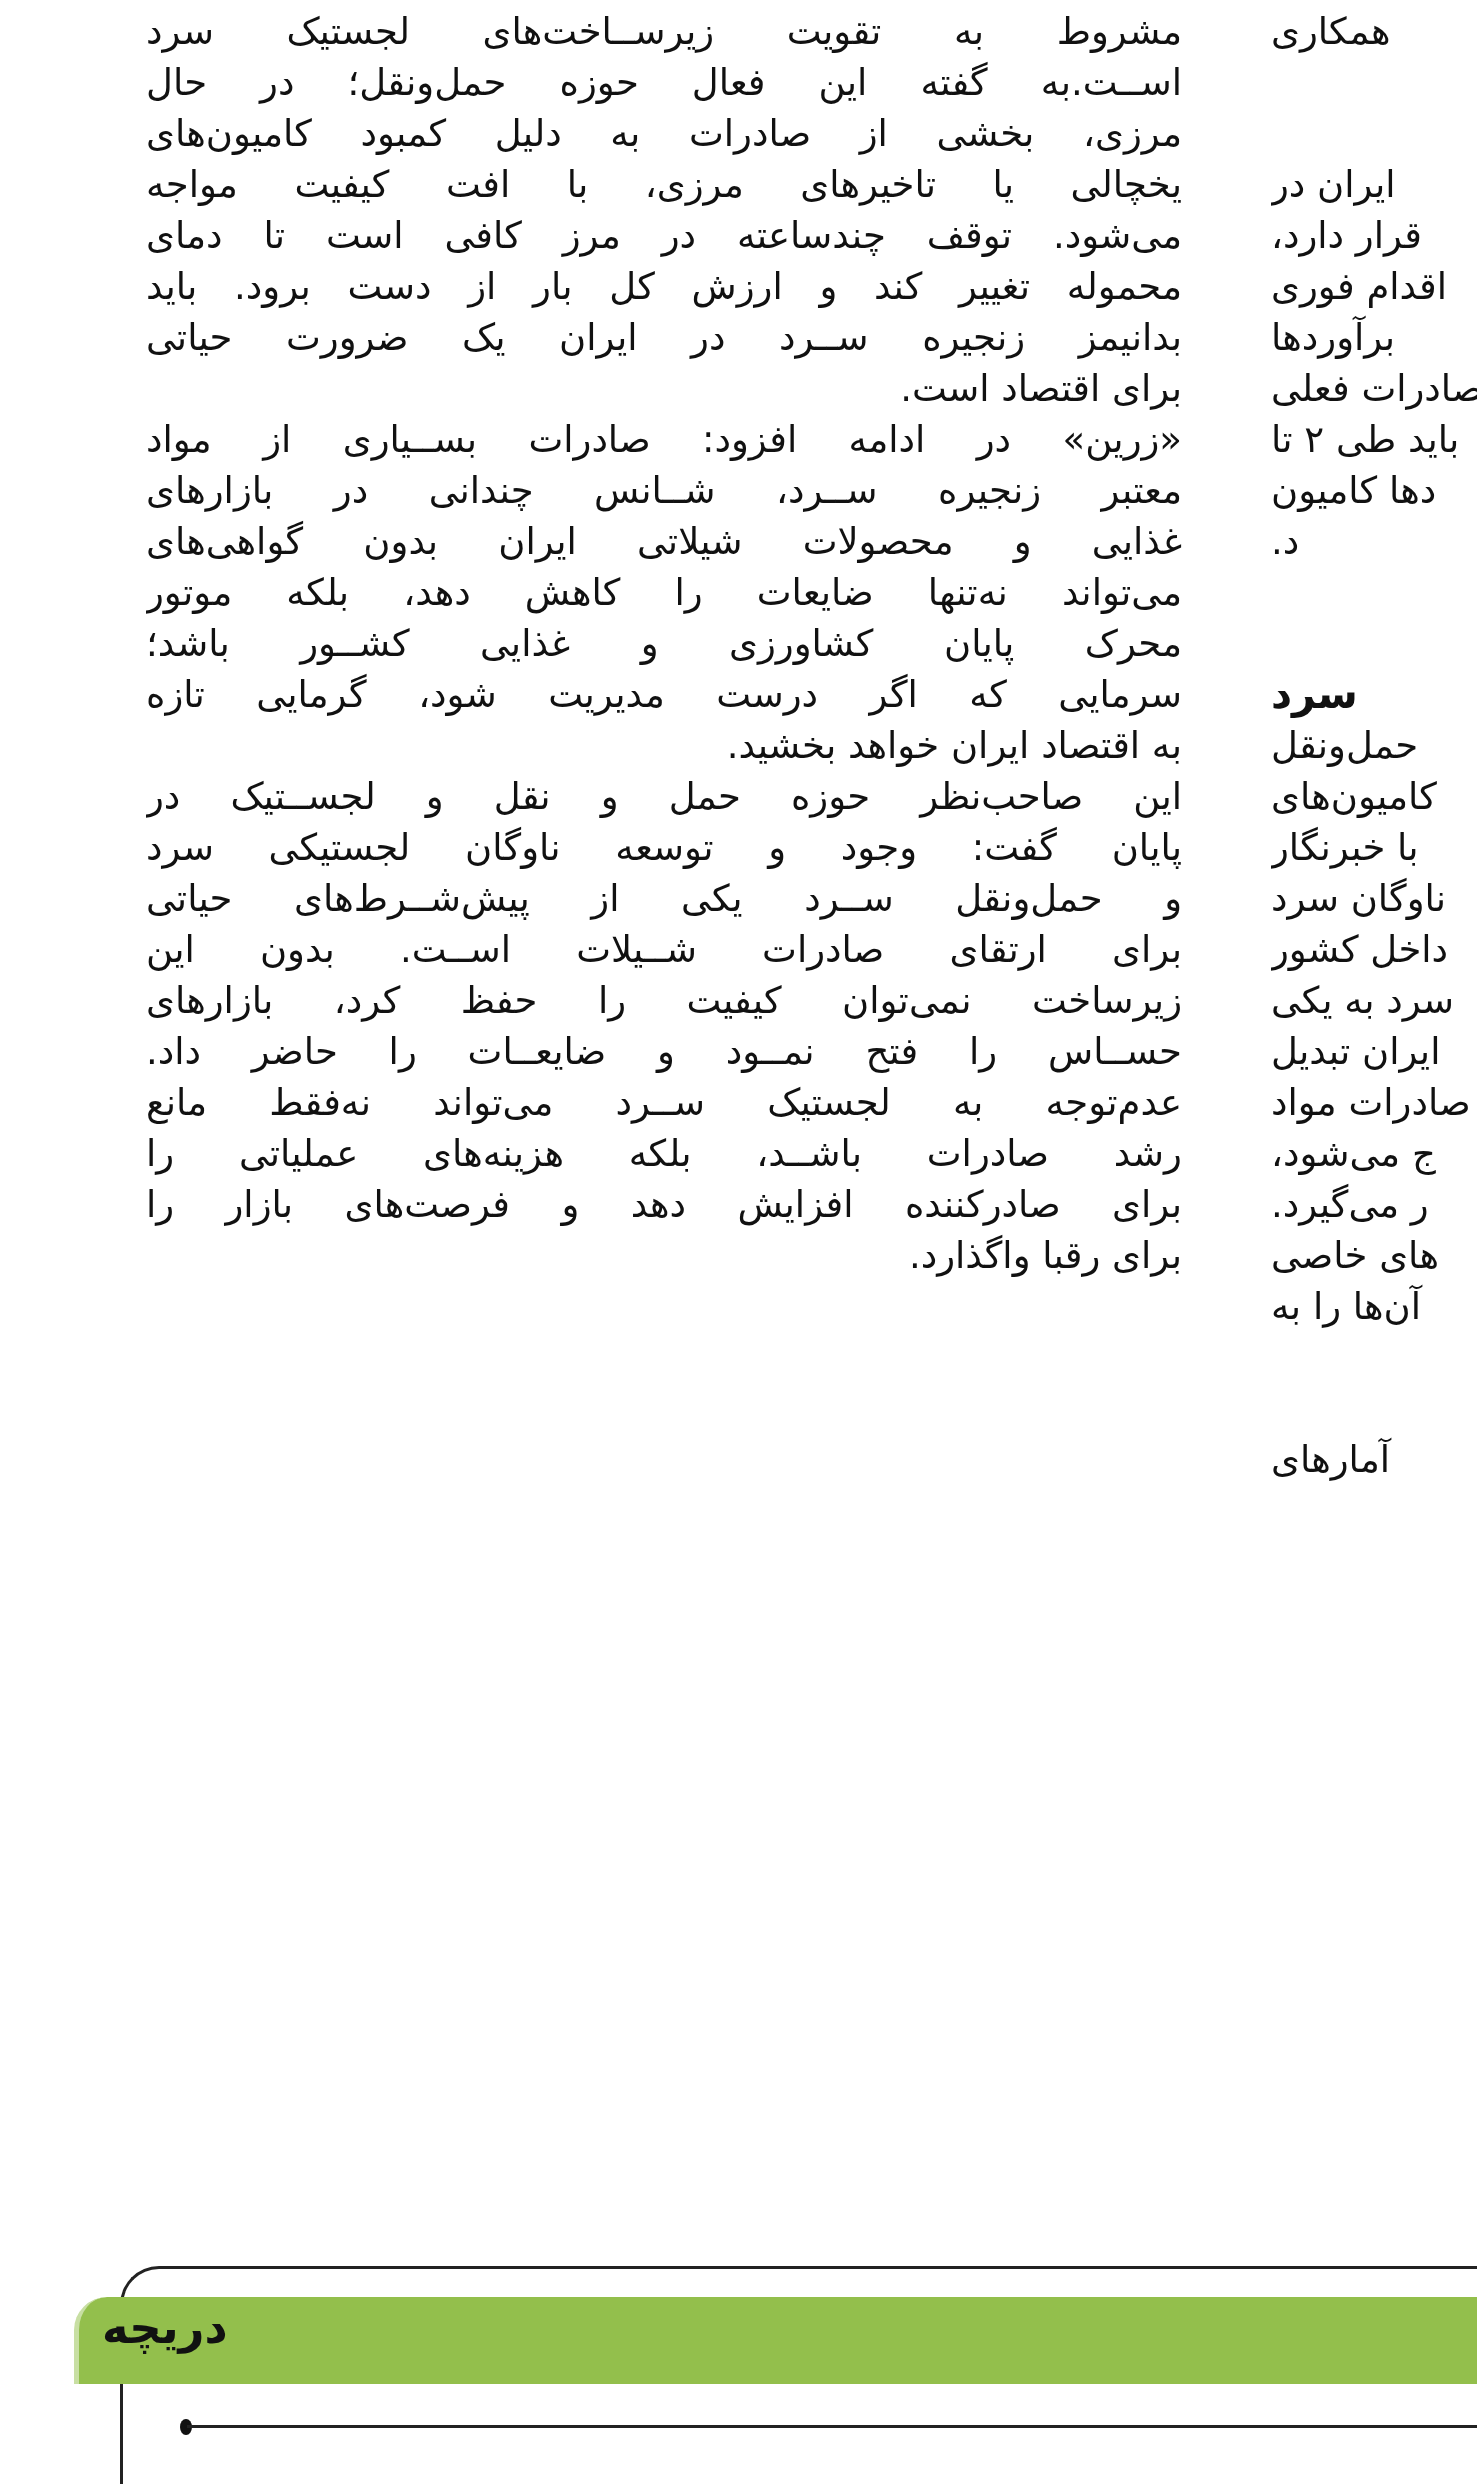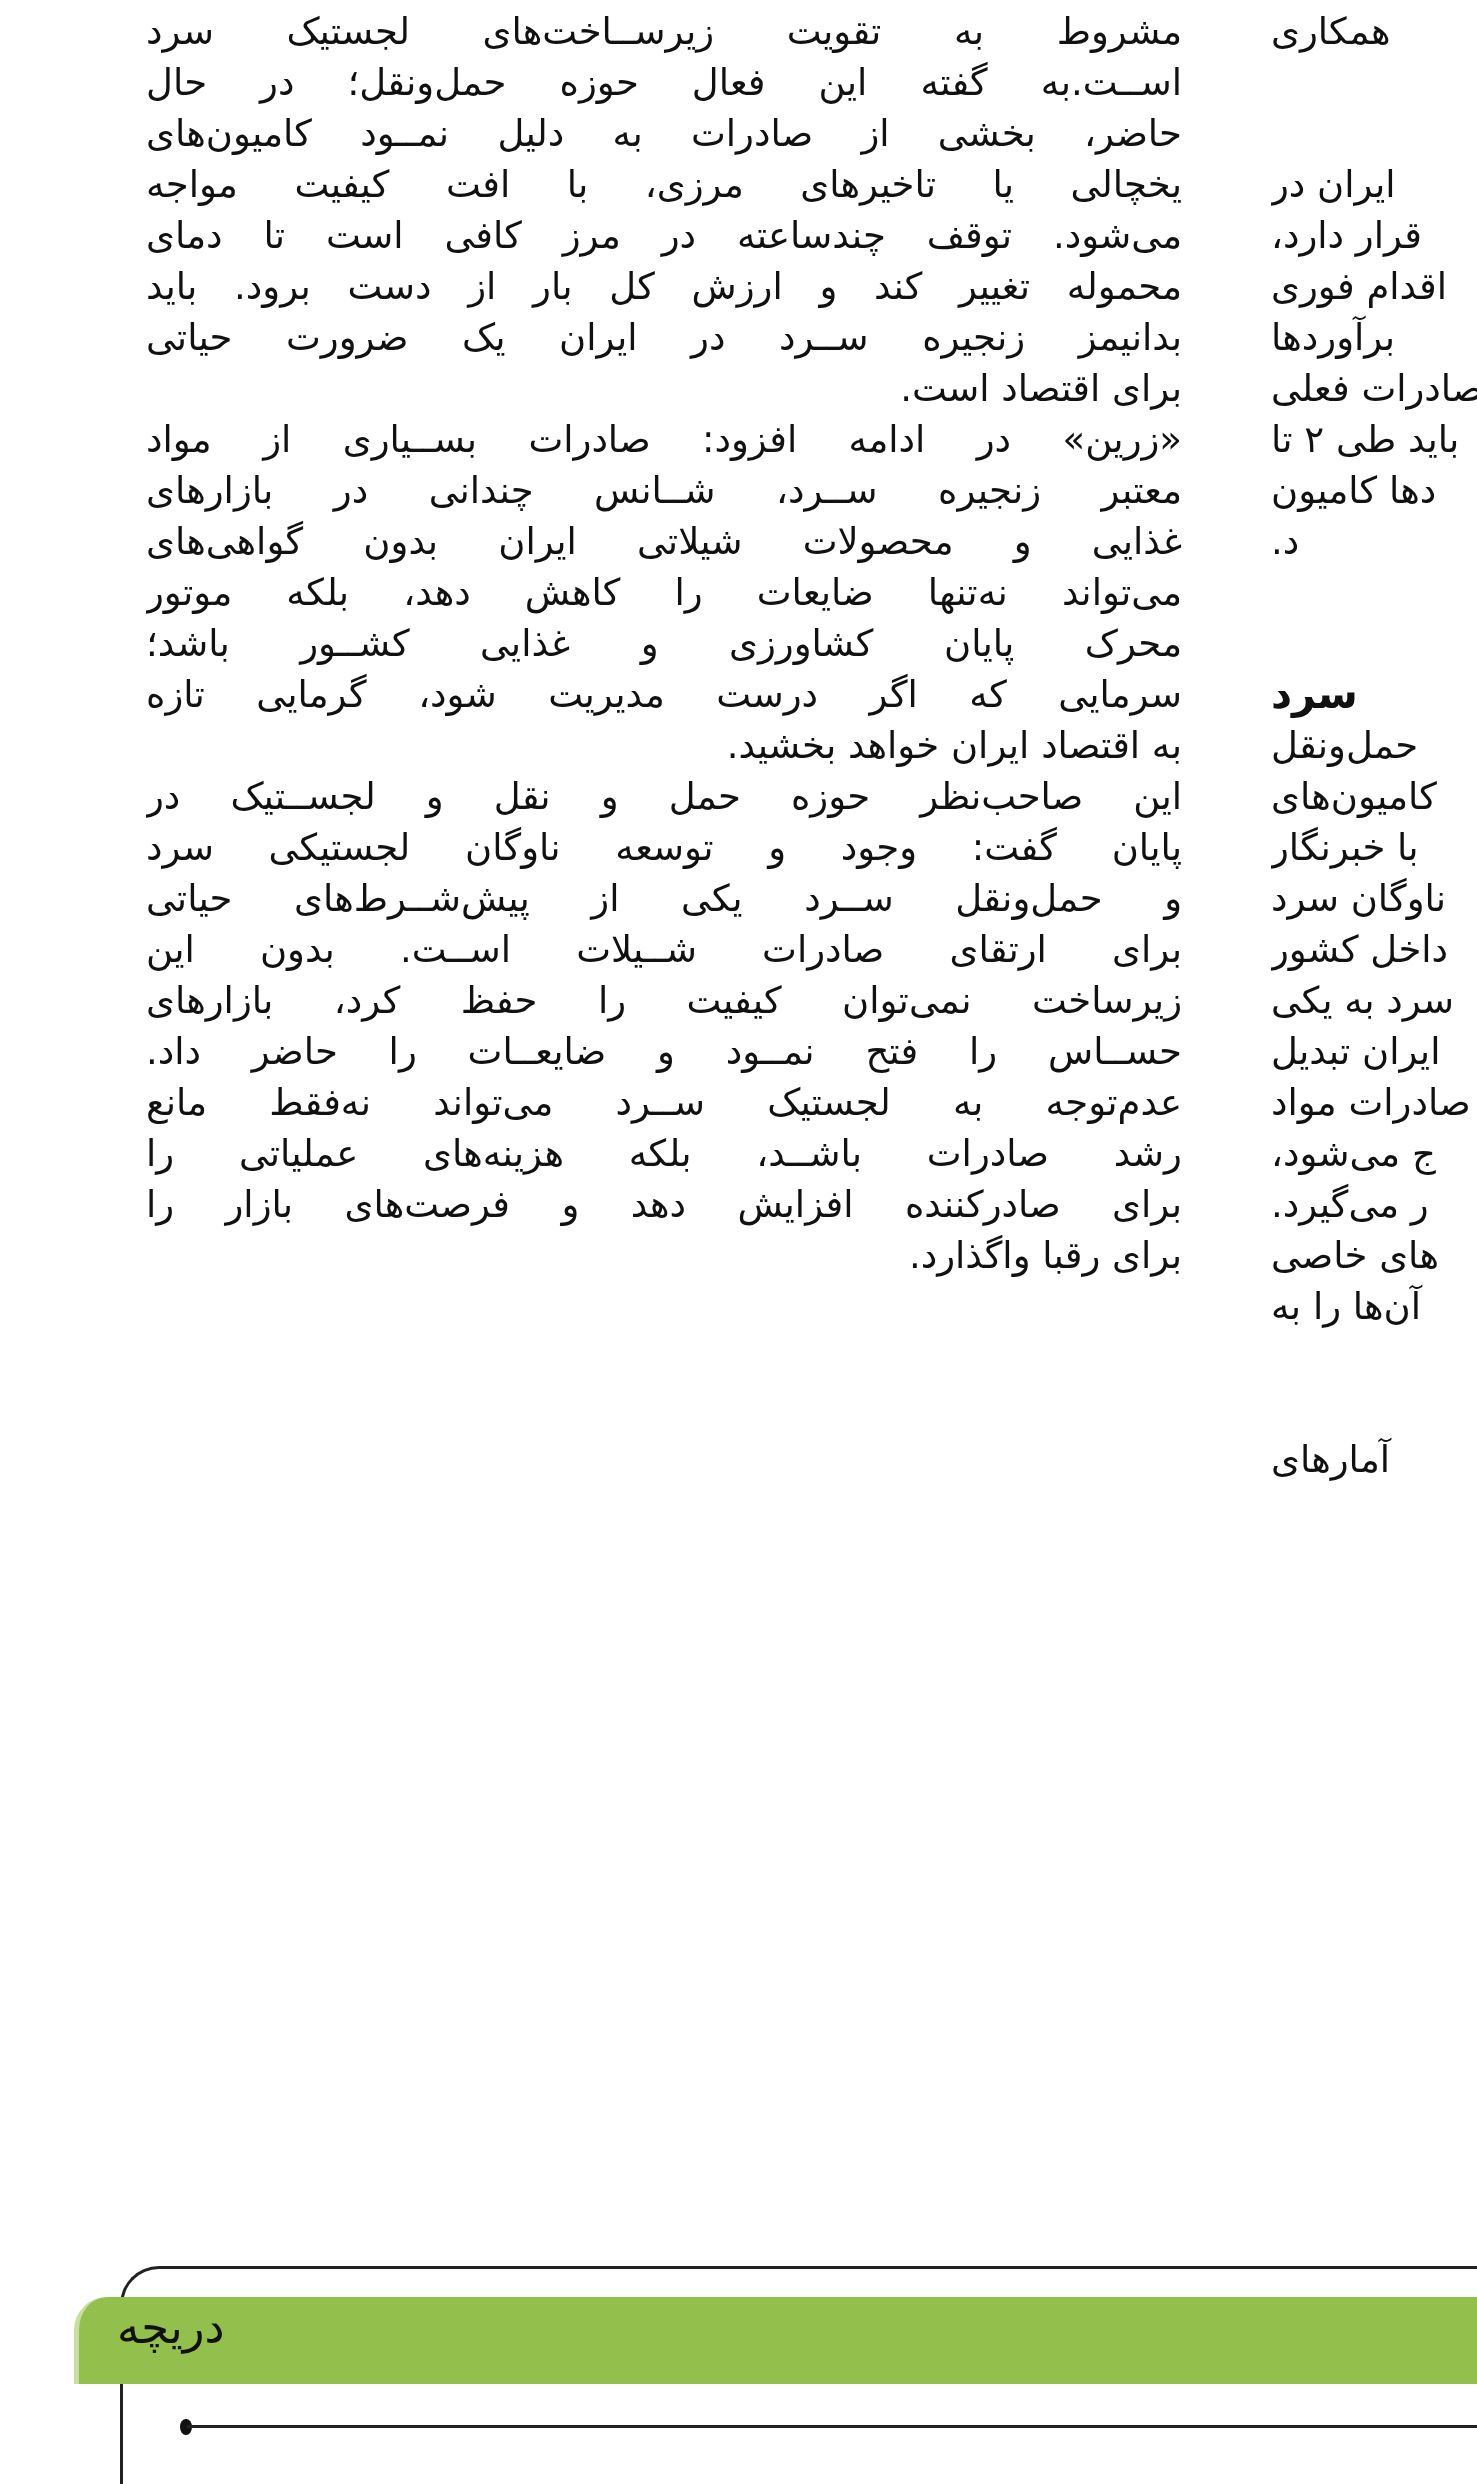--- a/index.html
+++ b/index.html
@@ -10,32 +10,32 @@
   .col-side { left:1271px; top:5.9px; width:296px; overflow:hidden; }
   .line { height:51px; line-height:51px; font-size:37px; white-space:nowrap; overflow:hidden;
           text-align:justify; text-align-last:justify; }
   .line.last { text-align-last:right; }
   .side-line { height:51px; line-height:51px; font-size:37px; white-space:nowrap; direction:rtl; text-align:left; }
   .side-head { font-weight:bold; font-size:41px; }
   .box { position:absolute; left:120px; top:2266px; width:1379px; height:236px;
          border-top:3.9px solid #222; border-left:3px solid #222; border-top-left-radius:39px; }
   .box-band { position:absolute; left:74px; top:2297px; width:1409px; height:87px;
               background:#93bf4c; border-top-left-radius:33px; border-left:5.9px solid #c8dfa3; }
-  .box-title { position:absolute; left:117px; top:2301px; font-size:45px; font-weight:normal;
+  .box-title { position:absolute; left:102px; top:2301px; font-size:45px; font-weight:bold;
                direction:rtl; color:#111; }
   .box-rule { position:absolute; left:187px; top:2425px; width:1290px; height:0; border-top:3.9px solid #222; }
   .box-dot { position:absolute; left:180px; top:2419px; width:11.8px; height:15.8px; background:#111; border-radius:50%; }
 </style>
 </head>
 <body>
 
 <div class="col col-main" id="main-col">
     <div class="line">مشروط به تقویت زیرســاخت‌های لجستیک سرد</div>
     <div class="line">اســت.به گفته این فعال حوزه حمل‌ونقل؛ در حال</div>
-    <div class="line">حاضر، بخشی از صادرات به دلیل نمــود کامیون‌های</div>
+    <div class="line">مرزی، بخشی از صادرات به دلیل کمبود کامیون‌های</div>
     <div class="line">یخچالی یا تاخیرهای مرزی، با افت کیفیت مواجه</div>
     <div class="line">می‌شود. توقف چندساعته در مرز کافی است تا دمای</div>
     <div class="line">محموله تغییر کند و ارزش کل بار از دست برود. باید</div>
     <div class="line">بدانیمز زنجیره ســرد در ایران یک ضرورت حیاتی</div>
     <div class="line last">برای اقتصاد است.</div>
     <div class="line">«زرین» در ادامه افزود: صادرات بســیاری از مواد</div>
     <div class="line">معتبر زنجیره ســرد، شــانس چندانی در بازارهای</div>
     <div class="line">غذایی و محصولات شیلاتی ایران بدون گواهی‌های</div>
     <div class="line">می‌تواند نه‌تنها ضایعات را کاهش دهد، بلکه موتور</div>
     <div class="line">محرک پایان کشاورزی و غذایی کشــور باشد؛</div>

